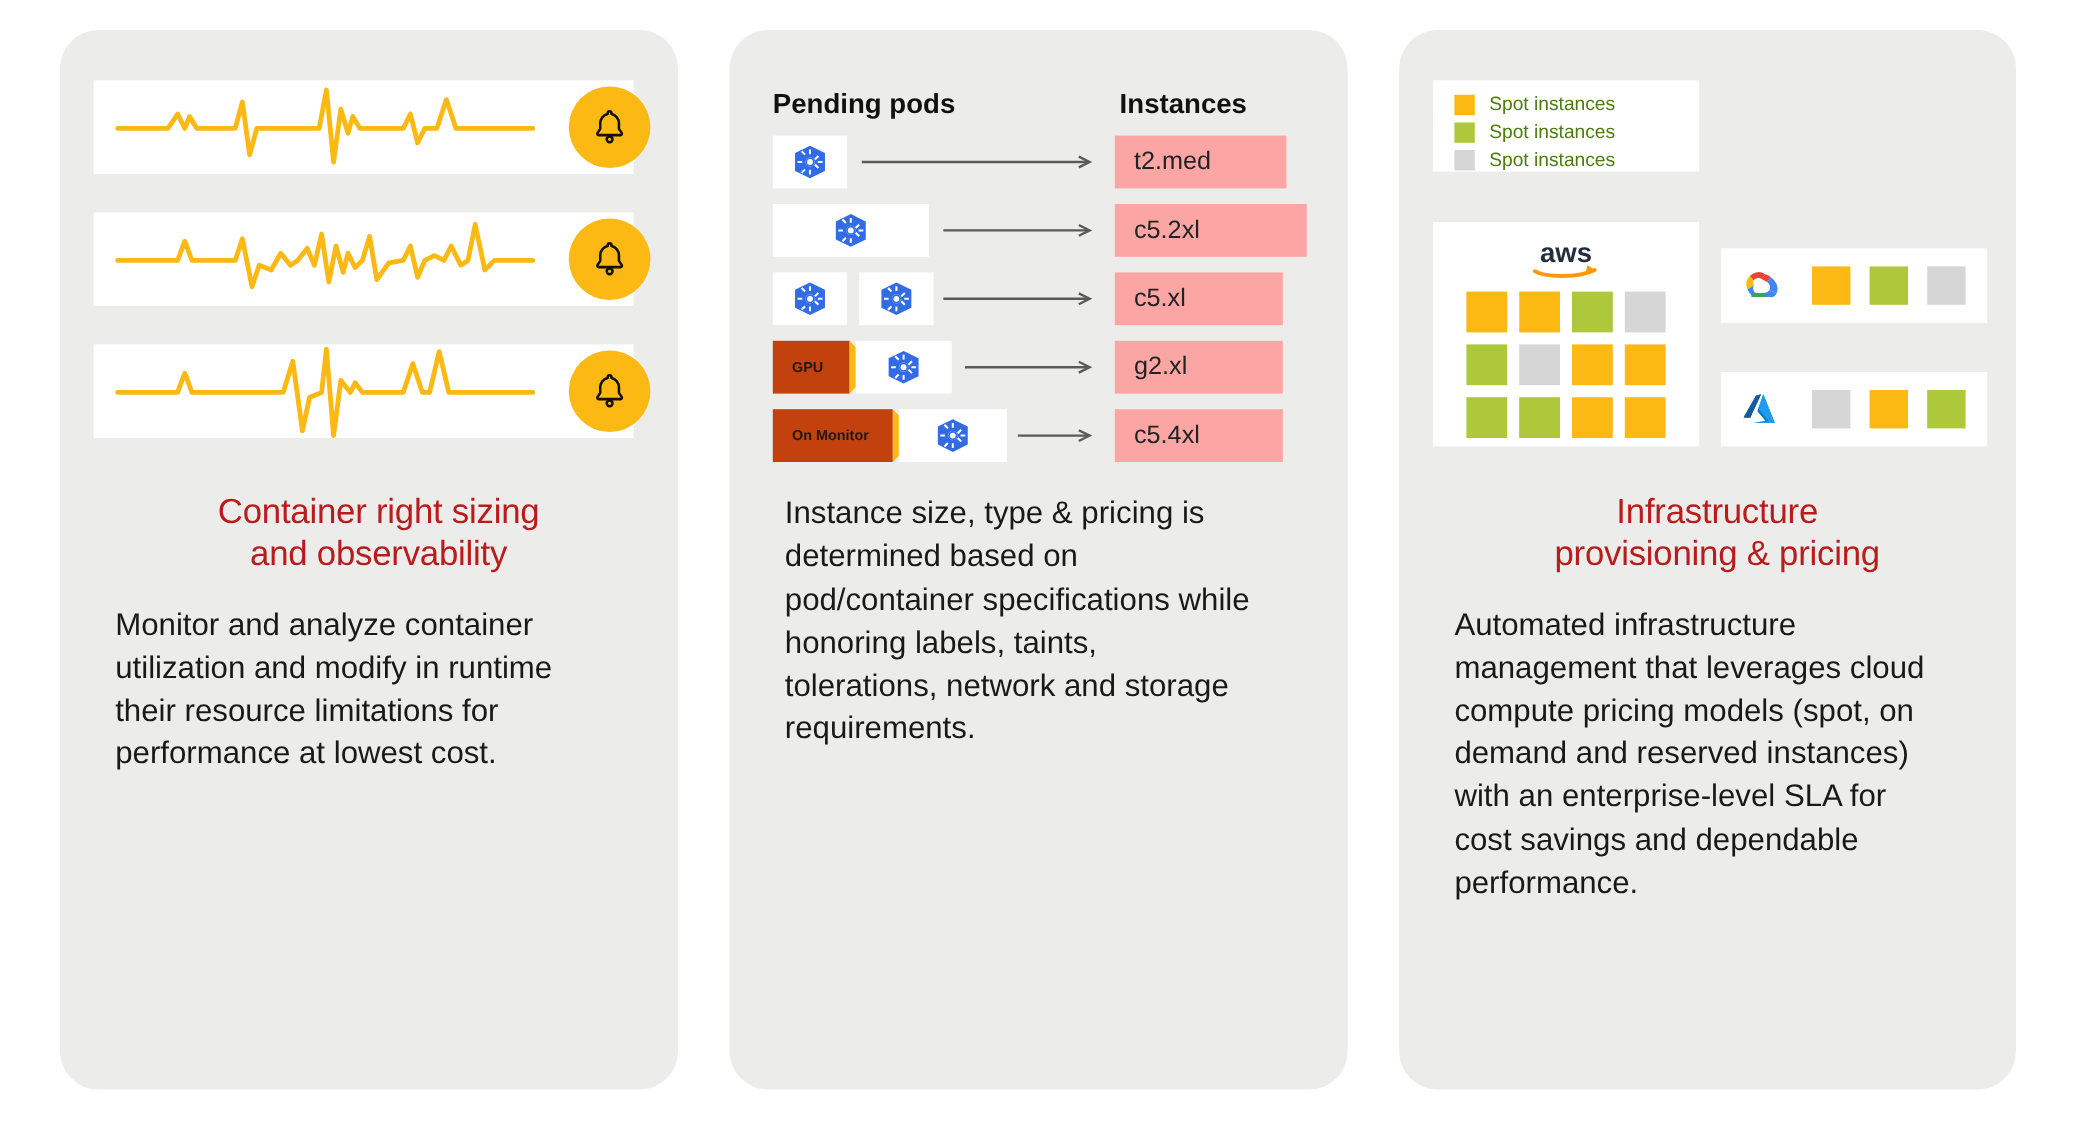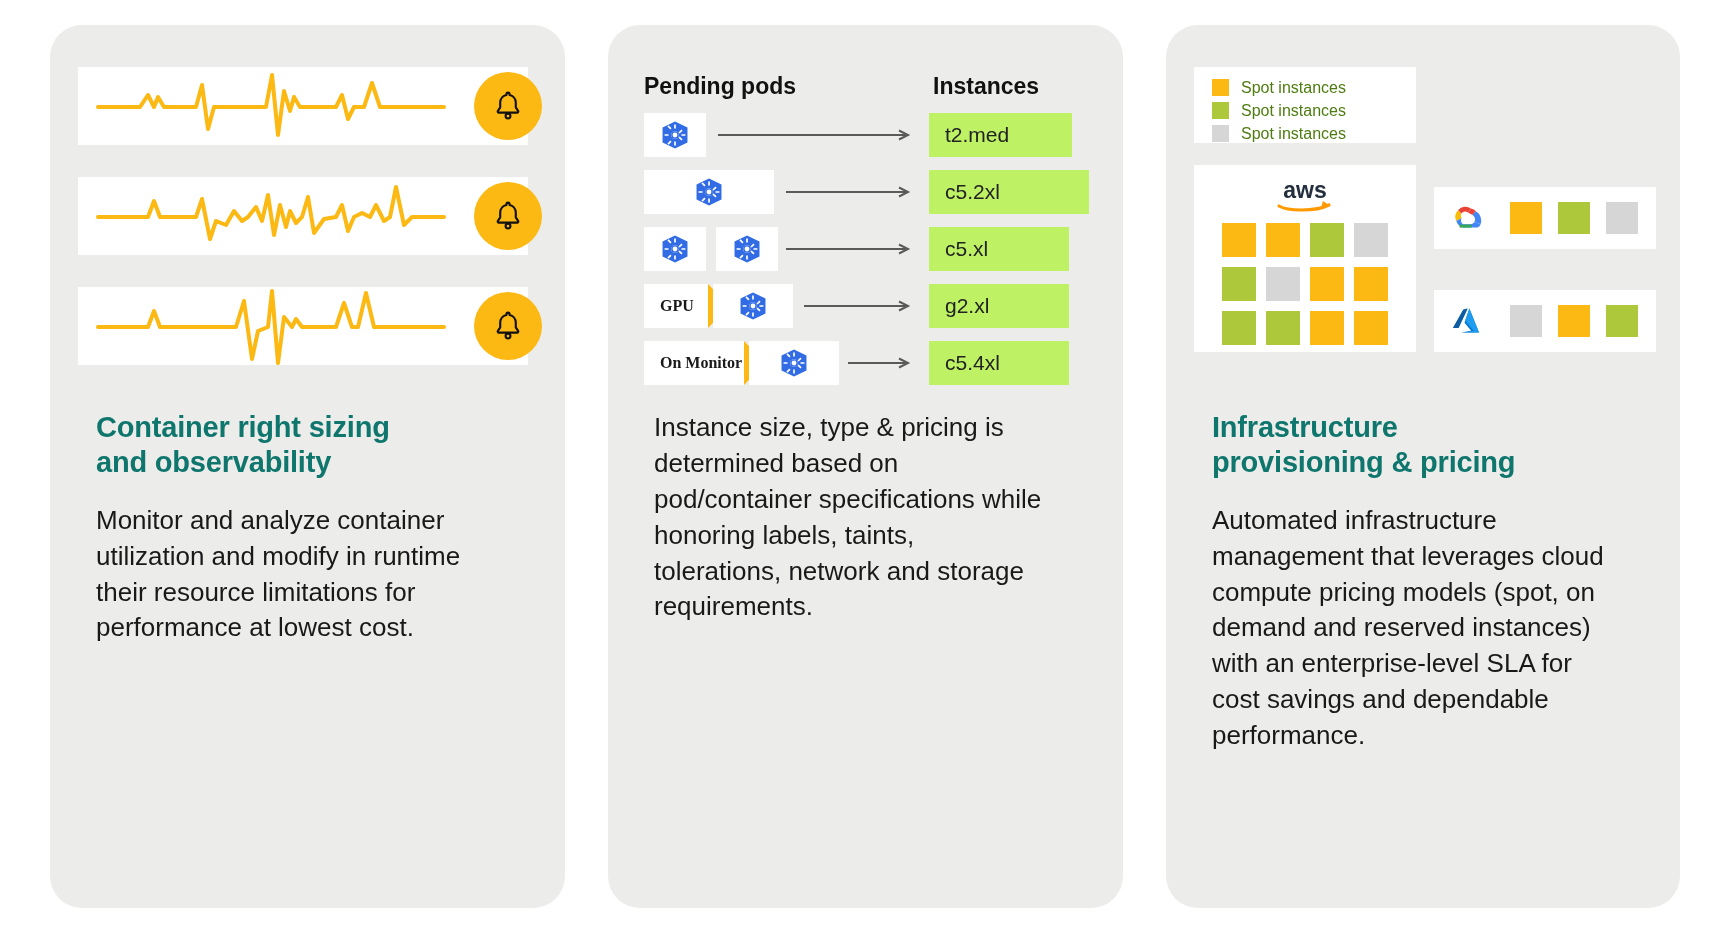--- a/index.html
+++ b/index.html
@@ -41,26 +41,27 @@
 
   .panel-text {
     position: absolute;
     left: 46px;
     right: 30px;
     top: 385px;
   }
 
   .panel-title {
     font-size: 29px;
-    font-weight: bold;
+    font-weight: normal;
     line-height: 1.22;
-    color: #0f766e;
+    color: #b91c1c;
     letter-spacing: -0.2px;
     margin: 0 0 22px 0;
     white-space: pre-line;
+    text-align: center;
   }
 
   .panel-body {
     font-size: 26px;
     line-height: 1.38;
     color: #191919;
     margin: 0;
     white-space: pre-line;
     max-width: 390px;
   }
@@ -127,29 +128,28 @@
     background: #ffffff;
     height: 44px;
     display: flex;
     align-items: center;
     justify-content: center;
   }
 
   .tag {
     position: absolute;
     height: 44px;
-    background: #ffffff;
+    background: #c2410c;
     display: flex;
     align-items: center;
     padding-left: 16px;
     box-sizing: border-box;
-    font-size: 16px;
+    font-size: 12px;
     font-weight: 600;
     color: #1a1a1a;
-    font-family: Liberation Serif, serif;
   }
   .tag::after {
     content: "";
     position: absolute;
     right: -21px;
     top: 0;
     width: 0; height: 0;
     border-top: 22px solid transparent;
     border-bottom: 22px solid transparent;
     border-left: 21px solid #fcb813;
@@ -157,21 +157,21 @@
 
   .arrow-wrap {
     position: absolute;
     height: 44px;
     display: flex;
     align-items: center;
   }
 
   .inst-box {
     position: absolute;
-    background: #bef264;
+    background: #fca5a5;
     height: 44px;
     display: flex;
     align-items: center;
     padding-left: 16px;
     box-sizing: border-box;
     font-size: 21px;
     color: #222222;
   }
 
   
@@ -199,20 +199,21 @@
   .legend-label {
     font-size: 16px;
     color: #4d7c0f;
     line-height: 1;
   }
 
   .cloud-card {
     position: absolute;
     background: #ffffff;
     box-sizing: border-box;
+    margin-top: 20px;
   }
   #cloud-aws {
     left: 28px; top: 140px;
     width: 222px; height: 187px;
     padding-top: 12px;
   }
   #cloud-gcp {
     left: 268px; top: 162px;
     width: 222px; height: 62px;
   }

